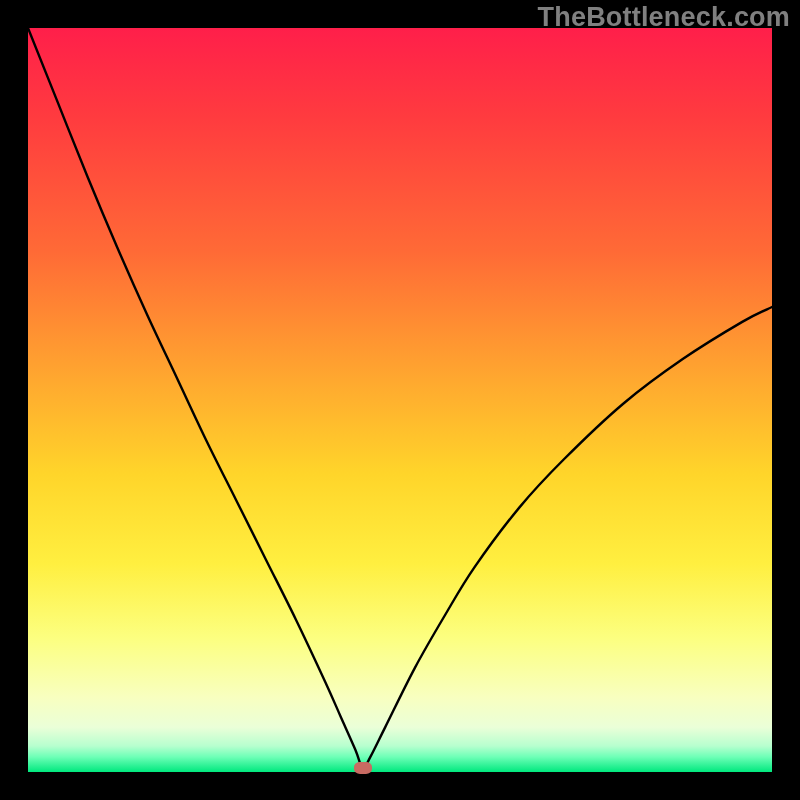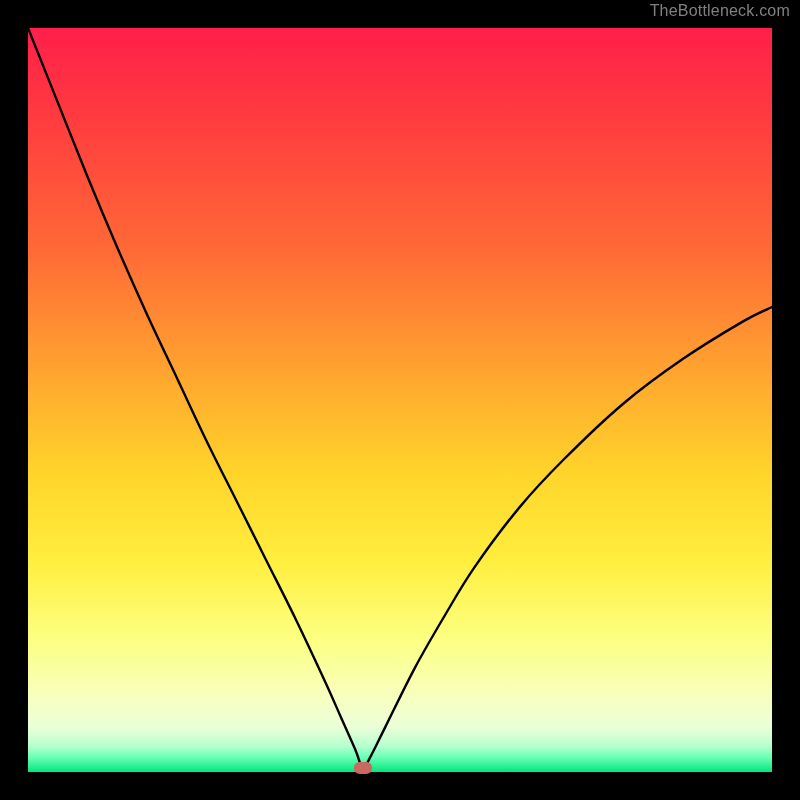--- a/index.html
+++ b/index.html
@@ -15,22 +15,22 @@
     position: relative;
     width: 800px;
     height: 800px;
     background: #000;
   }
   .watermark {
     position: absolute;
     top: 2px;
     right: 10px;
     color: #808080;
-    font-size: 16px;
-    font-weight: 400;
+    font-size: 27px;
+    font-weight: 700;
     letter-spacing: 0.2px;
     z-index: 5;
   }
   .plot-bg {
     position: absolute;
     left: 28px;
     top: 28px;
     width: 744px;
     height: 744px;
     background: linear-gradient(

